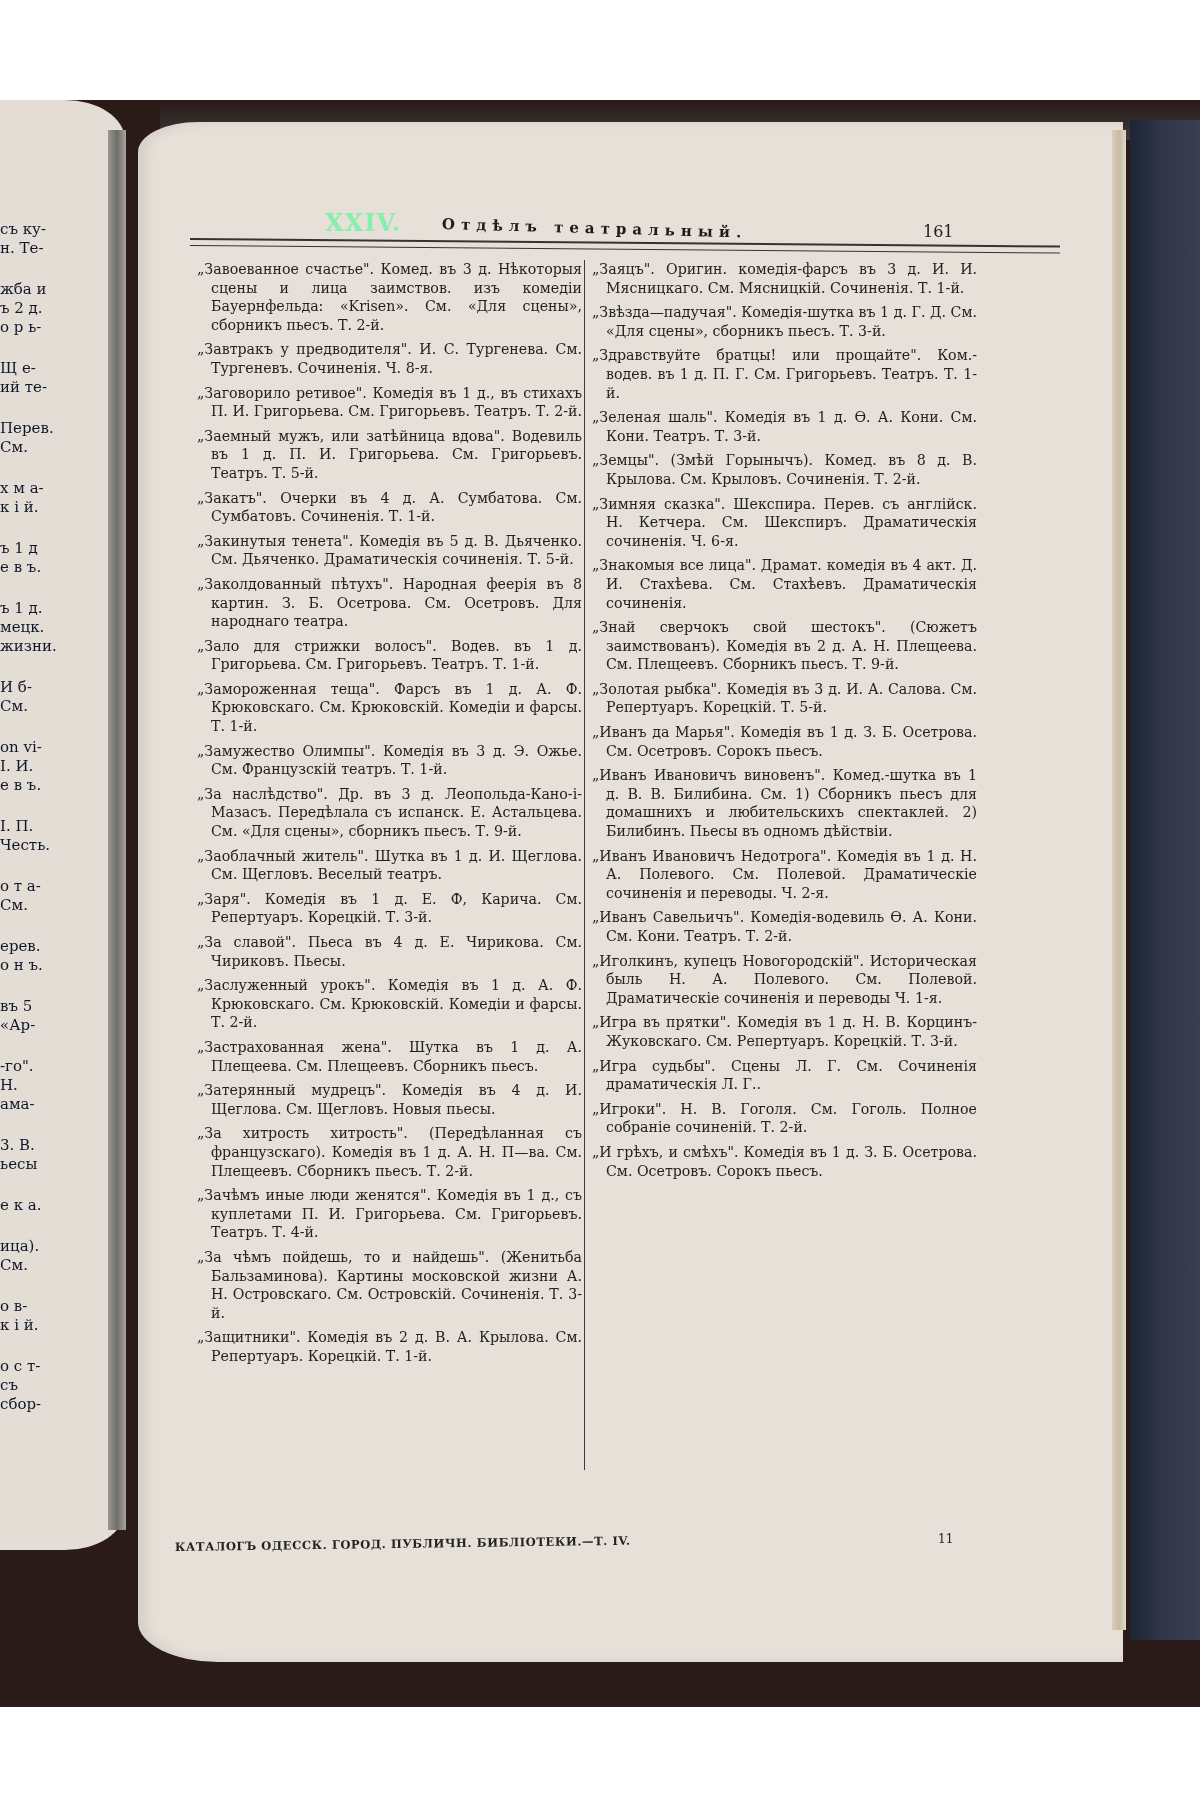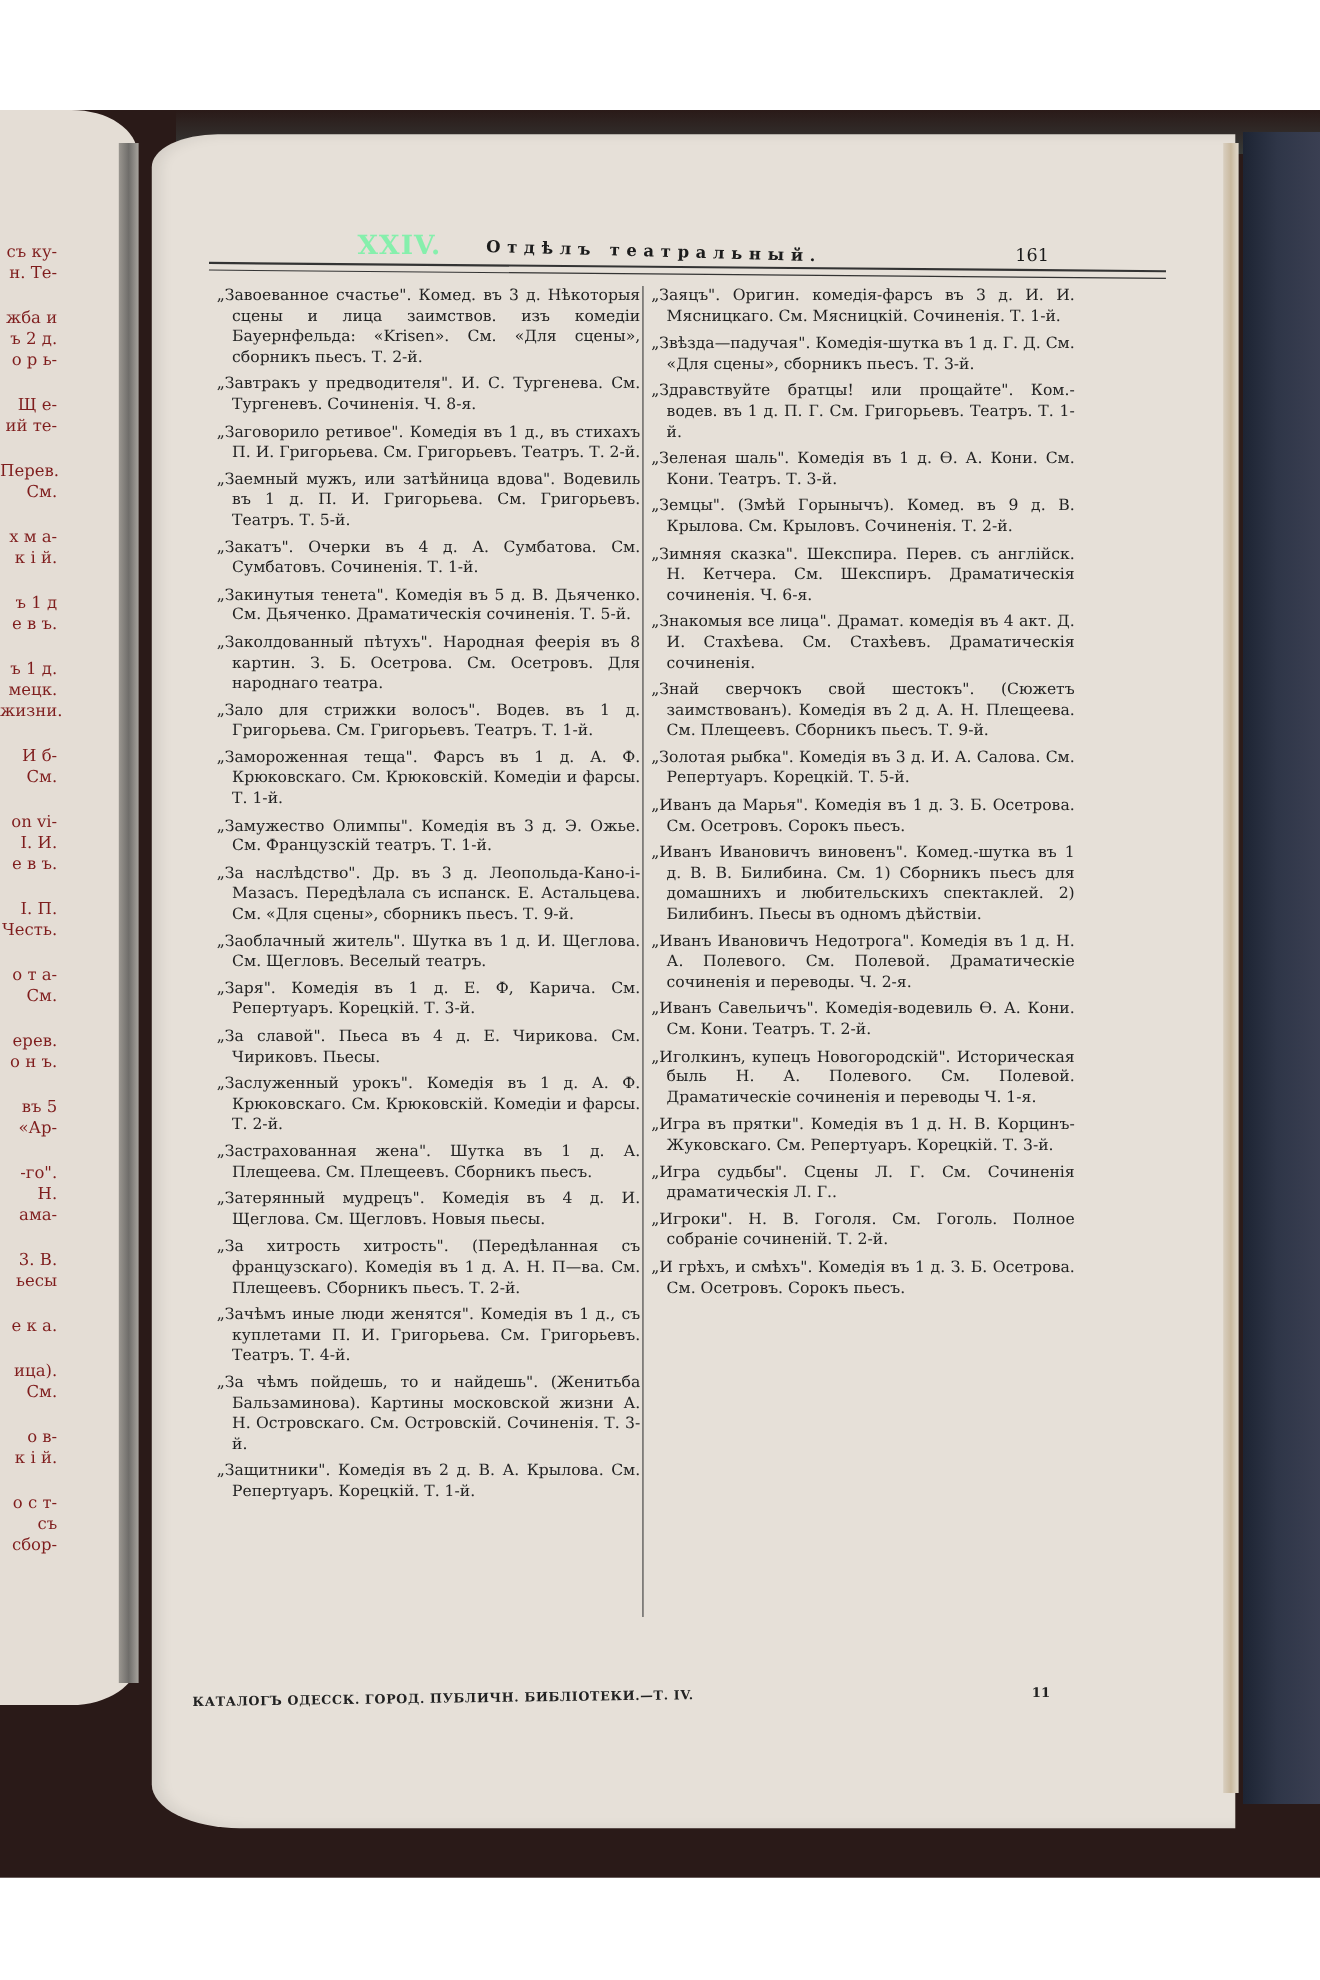--- a/index.html
+++ b/index.html
@@ -28,21 +28,21 @@
     border-top-right-radius: 60px 40px;
     border-bottom-right-radius: 60px 40px;
     overflow: hidden;
   }
   .left-page-gutter {
     position: absolute; left: 108px; top: 30px; width: 18px; height: 1400px;
     background: linear-gradient(90deg, #9a9690 0%, #6f6d6a 50%, #a7a39d 100%);
   }
   .left-fragments {
     position: absolute; left: 0; top: 120px; width: 52px;
-    font-size: 15px; line-height: 19px; color: #7f1d1d; text-align: right;
+    font-size: 15px; line-height: 19px; color: #0f172a; text-align: left;
     white-space: nowrap;
   }
   .left-fragments .frag { display: block; }
   .left-fragments .gap { height: 22px; display: block; }
 
   .right-page {
     position: absolute; left: 138px; top: 22px; width: 985px; height: 1540px;
     background: #e6e0d8;
     border-top-left-radius: 60px 30px;
     border-bottom-left-radius: 80px 40px;
@@ -88,21 +88,21 @@
   .entry .desc { }
   .footer {
     position: absolute; left: 175px; top: 1440px; width: 800px; height: 30px;
   }
   .footer-catalog {
     position: absolute; left: 0; top: 0; font-size: 11.5px; font-weight: bold;
     letter-spacing: 0.6px; color: #222; transform: rotate(-0.8deg); transform-origin: left;
     text-transform: uppercase;
   }
   .footer-sig {
-    position: absolute; left: 763px; top: -8px; font-size: 12px; color: #222; font-weight: bold;
+    position: absolute; left: 763px; top: -8px; font-size: 12px; color: #222; font-weight: normal;
   }
 </style>
 </head>
 <body>
 
 <div class="photo">
   <div class="cover-top"></div>
   <div class="cover-right"></div>
 
   <div class="left-page">
@@ -203,21 +203,21 @@
       <p class="entry"><span class="title">„Зачѣмъ иные люди женятся".</span> <span class="desc">Комедія въ 1 д., съ куплетами П. И. Григорьева. См. Григорьевъ. Театръ. Т. 4-й.</span></p>
       <p class="entry"><span class="title">„За чѣмъ пойдешь, то и найдешь".</span> <span class="desc">(Женитьба Бальзаминова). Картины московской жизни А. Н. Островскаго. См. Островскій. Сочиненія. Т. 3-й.</span></p>
       <p class="entry"><span class="title">„Защитники".</span> <span class="desc">Комедія въ 2 д. В. А. Крылова. См. Репертуаръ. Корецкій. Т. 1-й.</span></p>
     </div>
   <div class="col-divider"></div>
   <div class="column col-right" id="col-right">
       <p class="entry"><span class="title">„Заяцъ".</span> <span class="desc">Оригин. комедія-фарсъ въ 3 д. И. И. Мясницкаго. См. Мясницкій. Сочиненія. Т. 1-й.</span></p>
       <p class="entry"><span class="title">„Звѣзда—падучая".</span> <span class="desc">Комедія-шутка въ 1 д. Г. Д. См. «Для сцены», сборникъ пьесъ. Т. 3-й.</span></p>
       <p class="entry"><span class="title">„Здравствуйте братцы! или прощайте".</span> <span class="desc">Ком.-водев. въ 1 д. П. Г. См. Григорьевъ. Театръ. Т. 1-й.</span></p>
       <p class="entry"><span class="title">„Зеленая шаль".</span> <span class="desc">Комедія въ 1 д. Ѳ. А. Кони. См. Кони. Театръ. Т. 3-й.</span></p>
-      <p class="entry"><span class="title">„Земцы".</span> <span class="desc">(Змѣй Горынычъ). Комед. въ 9 д. В. Крылова. См. Крыловъ. Сочиненія. Т. 2-й.</span></p>
+      <p class="entry"><span class="title">„Земцы".</span> <span class="desc">(Змѣй Горынычъ). Комед. въ 8 д. В. Крылова. См. Крыловъ. Сочиненія. Т. 2-й.</span></p>
       <p class="entry"><span class="title">„Зимняя сказка".</span> <span class="desc">Шекспира. Перев. съ англійск. Н. Кетчера. См. Шекспиръ. Драматическія сочиненія. Ч. 6-я.</span></p>
       <p class="entry"><span class="title">„Знакомыя все лица".</span> <span class="desc">Драмат. комедія въ 4 акт. Д. И. Стахѣева. См. Стахѣевъ. Драматическія сочиненія.</span></p>
       <p class="entry"><span class="title">„Знай сверчокъ свой шестокъ".</span> <span class="desc">(Сюжетъ заимствованъ). Комедія въ 2 д. А. Н. Плещеева. См. Плещеевъ. Сборникъ пьесъ. Т. 9-й.</span></p>
       <p class="entry"><span class="title">„Золотая рыбка".</span> <span class="desc">Комедія въ 3 д. И. А. Салова. См. Репертуаръ. Корецкій. Т. 5-й.</span></p>
       <p class="entry"><span class="title">„Иванъ да Марья".</span> <span class="desc">Комедія въ 1 д. З. Б. Осетрова. См. Осетровъ. Сорокъ пьесъ.</span></p>
       <p class="entry"><span class="title">„Иванъ Ивановичъ виновенъ".</span> <span class="desc">Комед.-шутка въ 1 д. В. В. Билибина. См. 1) Сборникъ пьесъ для домашнихъ и любительскихъ спектаклей. 2) Билибинъ. Пьесы въ одномъ дѣйствіи.</span></p>
       <p class="entry"><span class="title">„Иванъ Ивановичъ Недотрога".</span> <span class="desc">Комедія въ 1 д. Н. А. Полевого. См. Полевой. Драматическіе сочиненія и переводы. Ч. 2-я.</span></p>
       <p class="entry"><span class="title">„Иванъ Савельичъ".</span> <span class="desc">Комедія-водевиль Ѳ. А. Кони. См. Кони. Театръ. Т. 2-й.</span></p>
       <p class="entry"><span class="title">„Иголкинъ, купецъ Новогородскій".</span> <span class="desc">Историческая быль Н. А. Полевого. См. Полевой. Драматическіе сочиненія и переводы Ч. 1-я.</span></p>
       <p class="entry"><span class="title">„Игра въ прятки".</span> <span class="desc">Комедія въ 1 д. Н. В. Корцинъ-Жуковскаго. См. Репертуаръ. Корецкій. Т. 3-й.</span></p>

